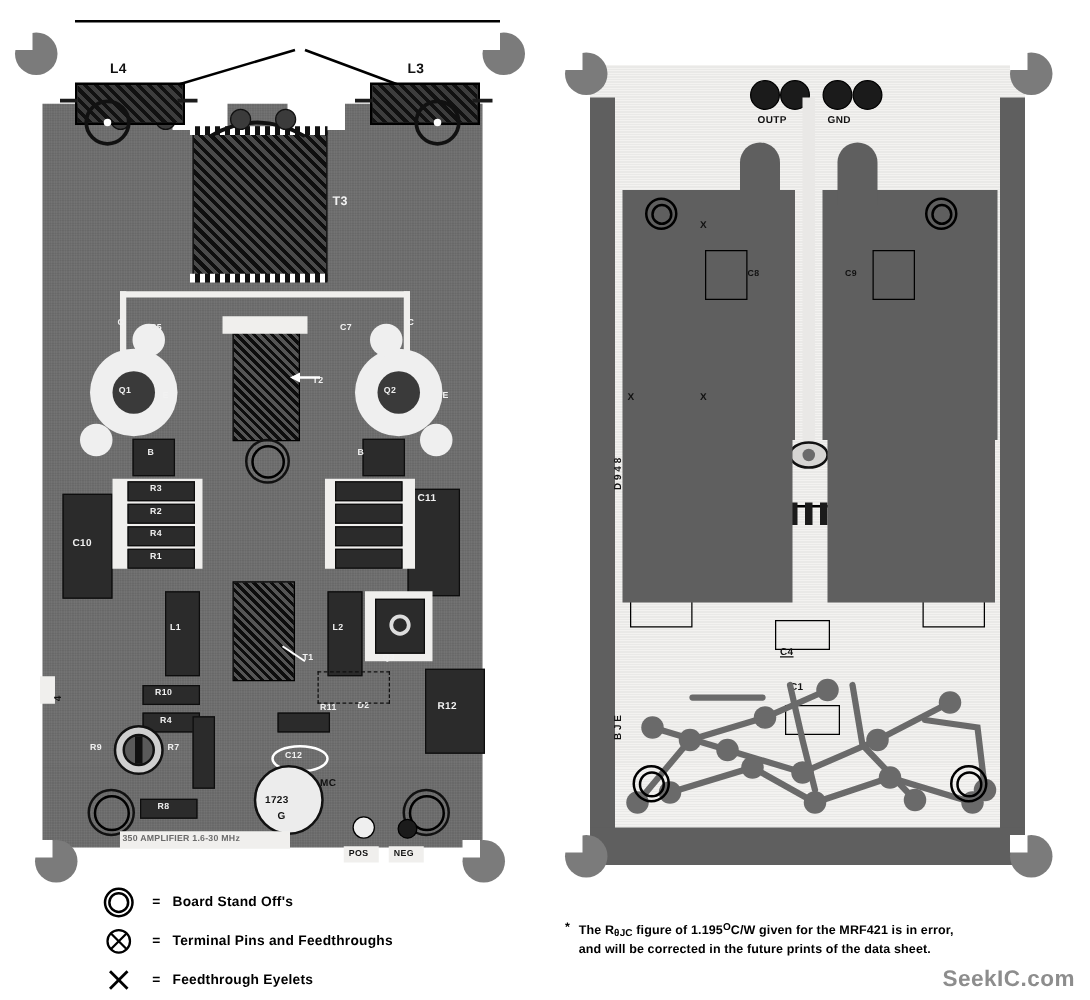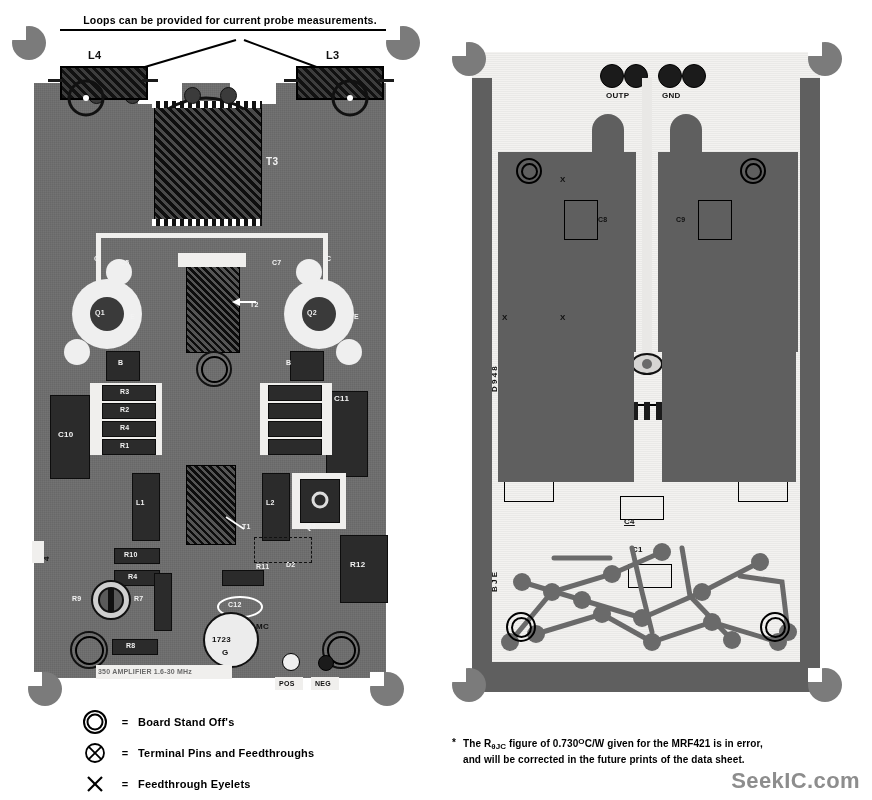--- a/index.html
+++ b/index.html
@@ -97,33 +97,32 @@
 
   
   #footnote{position:absolute;left:452px;top:736px;width:404px;
     font-size:10px;font-weight:bold;line-height:1.45;letter-spacing:.1px;}
   #footnote .star{position:absolute;left:0;top:0;}
   #footnote .ftxt{display:block;padding-left:11px;}
   .sub{font-size:8px;vertical-align:-2px;}
   .supo{font-size:8px;vertical-align:3px;}
 
   
-  #watermark{position:absolute;right:12px;bottom:6px;font-size:22px;
+  #watermark{position:absolute;right:12px;bottom:6px;font-size:18px;
     font-weight:bold;color:#8d8d8d;letter-spacing:.4px;}
 
   .vtext{position:absolute;transform:rotate(-90deg);transform-origin:0 0;
      font-size:8px;font-weight:bold;white-space:nowrap;}
 </style>
 </head>
 <body>
 
 <div class="root">
 
   <div id="caption-wrap">
-    <div id="caption-text">Loops can be provided for current probe measurements.</div>
     <div id="caption-rule"></div>
   </div>
 
   <svg class="abs" style="left:0;top:0;width:872px;height:120px;">
     <line x1="236" y1="40" x2="128" y2="72" stroke="#000" stroke-width="2"></line>
     <polygon points="128,72 139,69 135,79" fill="#000"></polygon>
     <line x1="244" y1="40" x2="330" y2="72" stroke="#000" stroke-width="2"></line>
     <polygon points="330,72 319,69 323,79" fill="#000"></polygon>
   </svg>
 
@@ -447,19 +446,19 @@
           <line x1="17" y1="3" x2="3" y2="17" stroke="#000" stroke-width="2.2"></line>
         </svg>
       </div>
       <div class="legend-eq">=</div>
       <div class="legend-text">Feedthrough Eyelets</div>
     </div>
   </div>
 
   <div id="footnote">
     <span class="star">*</span>
-    <span class="ftxt"><span>The R</span><span class="sub">θ</span><span class="sub">JC</span><span> figure of 0.730</span><span class="supo">O</span><span>C/W given for the MRF421 is in error,</span></span>
+    <span class="ftxt"><span>The R</span><span class="sub">θ</span><span class="sub">JC</span><span> figure of 1.195</span><span class="supo">O</span><span>C/W given for the MRF421 is in error,</span></span>
     <span class="ftxt">and will be corrected in the future prints of the data sheet.</span>
   </div>
 
   <div id="watermark">SeekIC.com</div>
 
 </div>
 
 </body></html>

